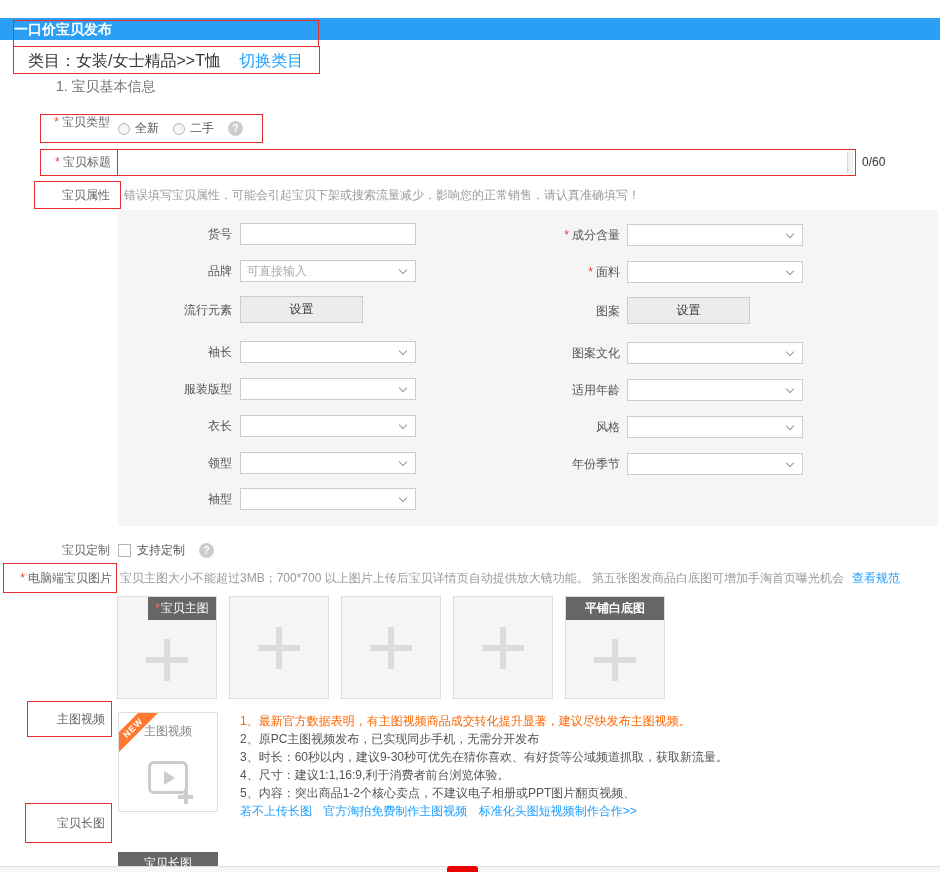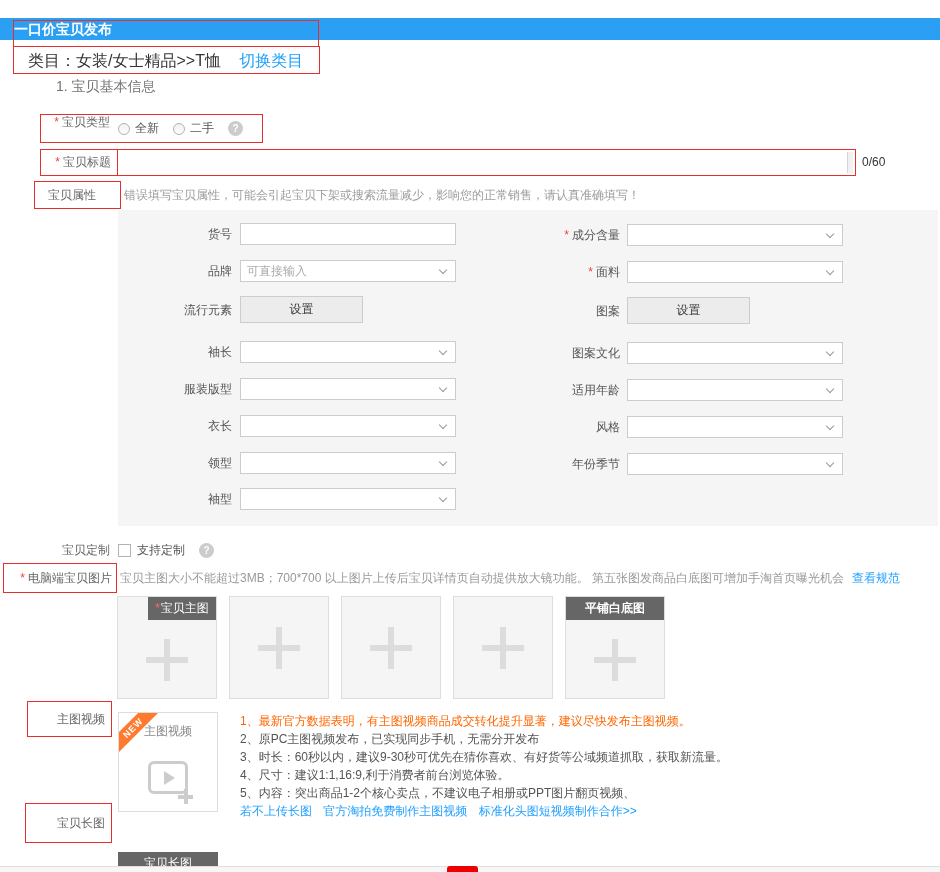--- a/index.html
+++ b/index.html
@@ -32,28 +32,28 @@
   
   .title-label { position:absolute; left:40px; top:149px; width:78px; height:27px;
                  border:1px solid #e62e2e; line-height:25px; text-align:right; padding-right:6px; color:#666; }
   .title-input { position:absolute; left:117px; top:149px; width:739px; height:27px;
                  border:1px solid #e62e2e; background:#fff; }
   .scrollstrip { position:absolute; right:2px; top:2px; width:6px; height:21px;
                  background:#f1f1f1; border-left:1px solid #d5d5d5; }
   .counter { position:absolute; left:862px; top:149px; line-height:27px; color:#333; }
   
   .attr-label-box { position:absolute; left:34px; top:181px; width:87px; height:28px;
-                    border:1px solid #e62e2e; line-height:26px; text-align:right; padding-right:24px; color:#666; }
+                    border:1px solid #e62e2e; line-height:26px; text-align:right; padding-right:10px; color:#666; }
   .attr-warning { position:absolute; left:124px; top:181px; height:28px; line-height:28px; color:#9c9c9c; white-space:nowrap; }
   
   .attr-panel { position:absolute; left:118px; top:210px; width:820px; height:316px; background:#f5f5f5; }
   .lab-l { position:absolute; left:0; width:114px; text-align:right; color:#555; line-height:22px; }
   .lab-r { position:absolute; left:382px; width:120px; text-align:right; color:#555; line-height:22px; }
   .ctl-l { left:122px; } .ctl-r { left:509px; }
-  .sel, .inp { position:absolute; width:216px; height:22px; background:#fff; border:1px solid #ccc; }
+  .sel, .inp { position:absolute; width:176px; height:22px; background:#fff; border:1px solid #ccc; }
   .sel .ph { position:absolute; left:6px; top:0; line-height:20px; color:#aaa; }
   .caret { position:absolute; right:9px; top:6px; width:6px; height:6px;
            border-right:1px solid #999; border-bottom:1px solid #999; transform:rotate(45deg); }
   .setbtn { position:absolute; width:123px; height:27px; background:#ececec; border:1px solid #ccc;
             text-align:center; line-height:25px; color:#333; cursor:pointer; }
   
   .pc-label-box { position:absolute; left:3px; top:563px; width:114px; height:30px;
                   border:1px solid #e62e2e; line-height:28px; text-align:right; padding-right:4px; color:#666; white-space:nowrap; }
   .tip-line { position:absolute; left:120px; top:563px; height:30px; line-height:30px; color:#999; white-space:nowrap; }
   .tip-line .link { margin-left:8px; }

